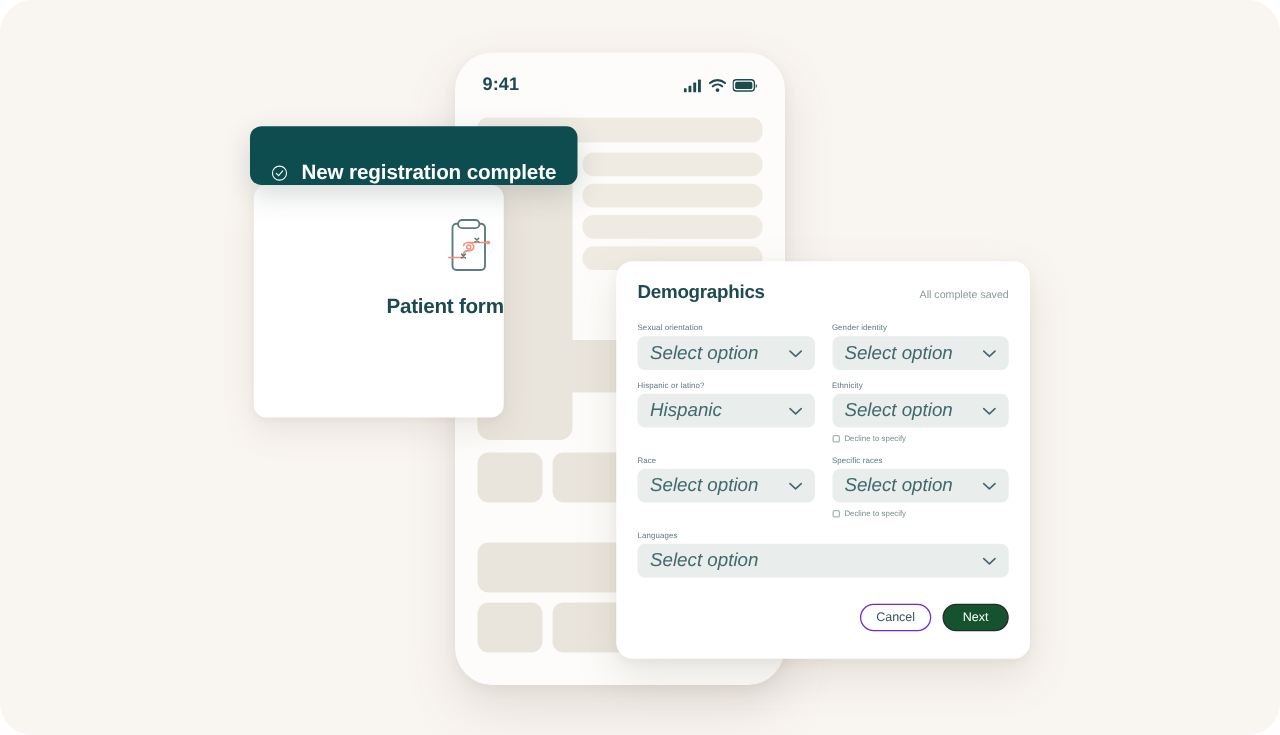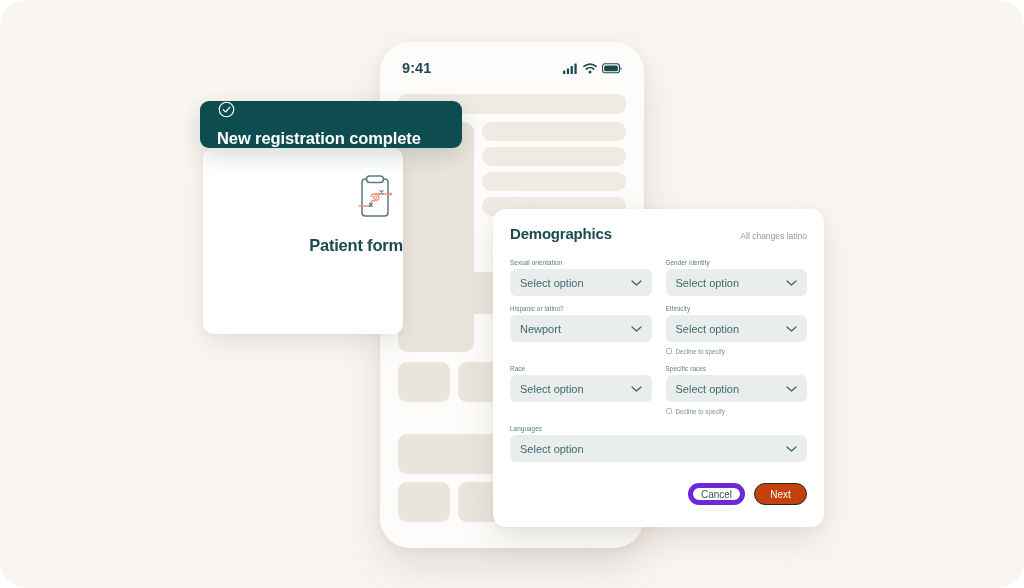--- a/index.html
+++ b/index.html
@@ -21,21 +21,21 @@
     width: 1024px;
     height: 588px;
     background: #f9f5f0;
     border-radius: 26px;
     overflow: hidden;
   }
 
   
   #phone {
     position: absolute;
-    left: 380px;
+    left: 364px;
     top: 42px;
     width: 264px;
     height: 506px;
     background: #fdfcfa;
     border-radius: 30px;
     box-shadow: 0 18px 40px rgba(120, 108, 92, 0.17),
                 0 3px 10px rgba(120, 108, 92, 0.08);
     overflow: hidden;
   }
   #phone-statusbar {
@@ -80,26 +80,25 @@
   
   #toast {
     position: absolute;
     left: 200px;
     top: 101px;
     width: 262px;
     height: 47px;
     background: #0d4d4f;
     border-radius: 9px;
     display: flex;
-    align-items: flex-start;
+    align-items: flex-end;
     gap: 11px;
     padding: 0 17px;
     box-sizing: border-box;
     box-shadow: 0 8px 22px rgba(40, 60, 58, 0.18);
-    flex-direction: column;
   }
   #toast .toast-label {
     color: #ffffff;
     font-size: 16.5px;
     font-weight: bold;
     letter-spacing: -0.1px;
     white-space: nowrap;
   }
 
   
@@ -185,22 +184,23 @@
     position: relative;
     height: 27px;
     background: #e9eeec;
     border-radius: 6px;
     display: flex;
     align-items: center;
     padding: 0 10px;
     box-sizing: border-box;
   }
   .select .select-value {
-    font-size: 11px;
+    font-size: 15px;
     color: #42696e;
+    font-style: italic;
   }
   .select .chev {
     position: absolute;
     right: 10px;
     top: 50%;
     transform: translateY(-50%);
     line-height: 0;
   }
   .checkrow {
     display: flex;
@@ -235,26 +235,26 @@
     font-size: 10px;
     display: flex;
     align-items: center;
     justify-content: center;
     box-sizing: border-box;
     cursor: pointer;
   }
   .btn-cancel {
     width: 57px;
     background: #ffffff;
-    border: 5px solid #6d28d9;
+    border: 1px solid #6d28d9;
     color: #33565b;
   }
   .btn-next {
     width: 53px;
-    background: #c2410c;
+    background: #14532d;
     border: 1px solid #26292b;
     color: #ffffff;
   }
 </style>
 </head>
 <body>
 
 <div id="stage">
 
   <div id="phone">
@@ -324,21 +324,21 @@
       <circle cx="9.5" cy="9.5" r="8.1" fill="none" stroke="#ffffff" stroke-width="1.3"></circle>
       <path d="M5.8 9.7 L8.5 12.3 L13.3 6.9" fill="none" stroke="#ffffff" stroke-width="1.3" stroke-linecap="round" stroke-linejoin="round"></path>
     </svg>
     <span class="toast-label">New registration complete</span>
   </div>
 
   <div id="panel">
 
     <div id="panel-header">
       <span class="panel-title">Demographics</span>
-      <span class="saved-note">All changes latino</span>
+      <span class="saved-note">All complete saved</span>
     </div>
 
     <div class="field-grid">
 
       <div class="field">
         <div class="field-label">Sexual orientation</div>
         <div class="select">
           <span class="select-value">Select option</span>
           <span class="chev">
             <svg width="11" height="7" viewBox="0 0 11 7">
@@ -356,21 +356,21 @@
             <svg width="11" height="7" viewBox="0 0 11 7">
                 <path d="M1 1.4 L5.5 5.6 L10 1.4" stroke="#42696e" stroke-width="1.3" fill="none" stroke-linecap="round" stroke-linejoin="round"></path>
               </svg>
           </span>
         </div>
       </div>
 
       <div class="field">
         <div class="field-label">Hispanic or latino?</div>
         <div class="select">
-          <span class="select-value">Newport</span>
+          <span class="select-value">Hispanic</span>
           <span class="chev">
             <svg width="11" height="7" viewBox="0 0 11 7">
                 <path d="M1 1.4 L5.5 5.6 L10 1.4" stroke="#42696e" stroke-width="1.3" fill="none" stroke-linecap="round" stroke-linejoin="round"></path>
               </svg>
           </span>
         </div>
         <div class="spacer-ghost"></div>
       </div>
 
       <div class="field">

